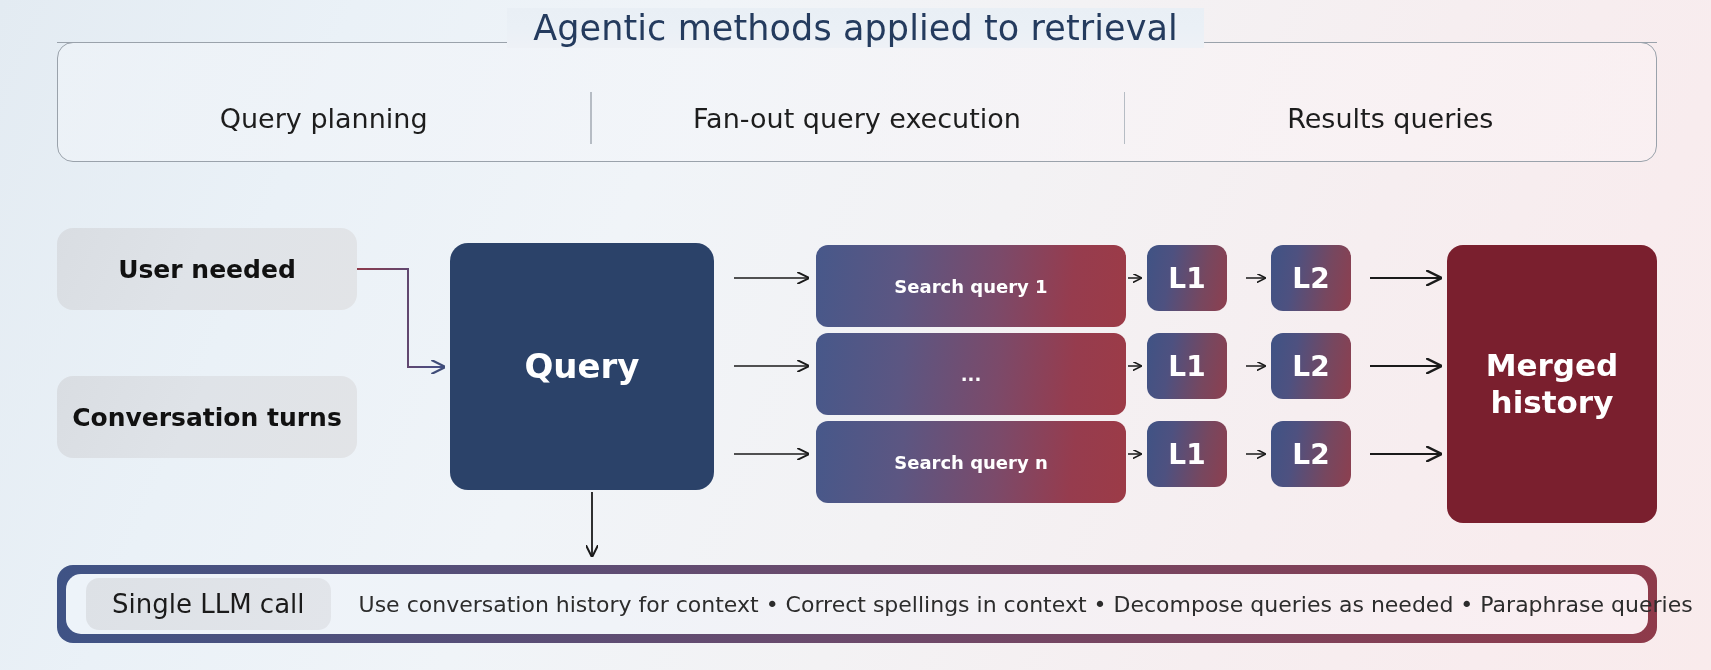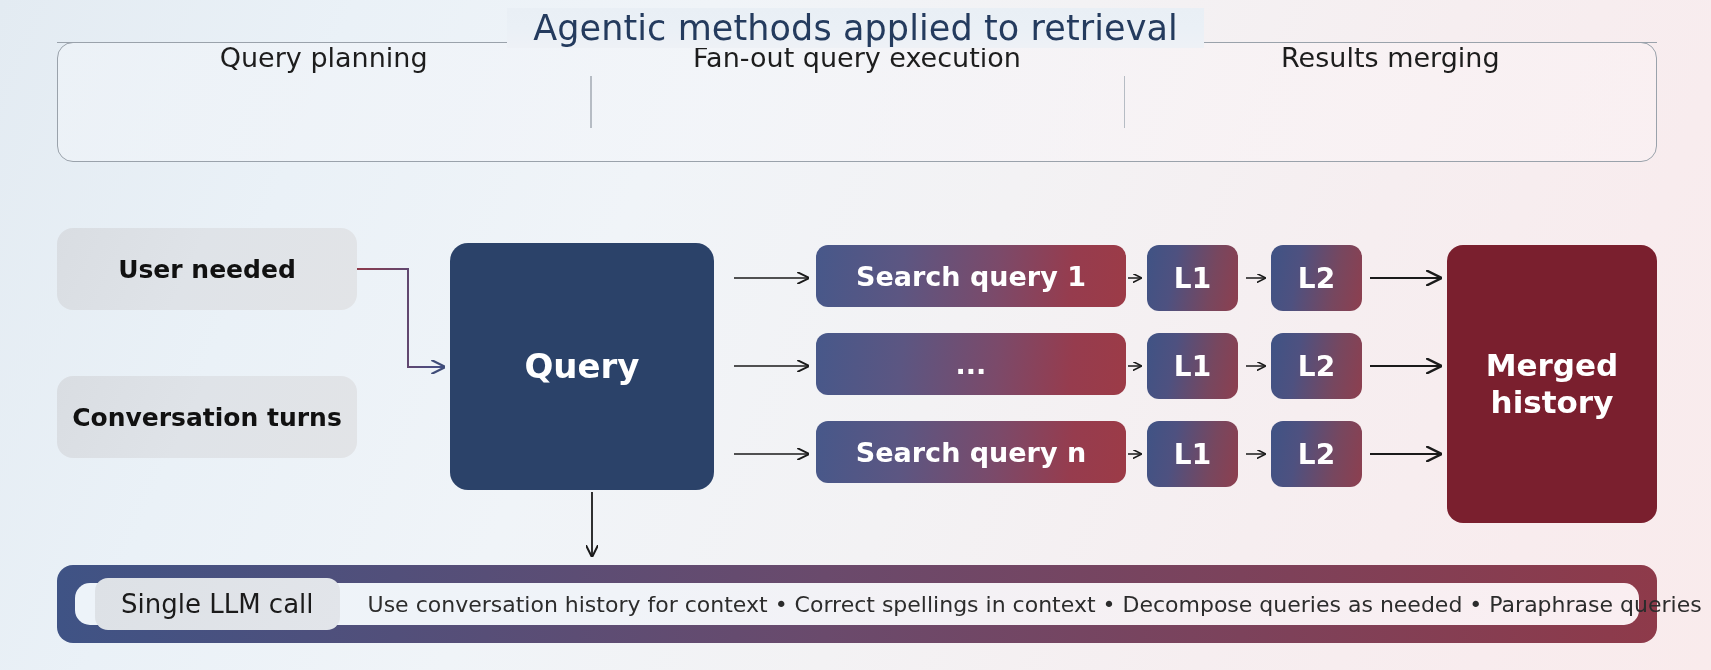--- a/index.html
+++ b/index.html
@@ -62,24 +62,25 @@
     height: 1.4px;
     background: #9aa2ab;
     z-index: 1;
   }
   .header-rule.left  { left: 57px;  width: 480px; }
   .header-rule.right { left: 1180px; width: 477px; }
 
   .header-cols {
     position: absolute;
     left: 57px;
-    top: 42px;
+    top: 58px;
     width: 1600px;
     height: 120px;
     display: flex;
+    align-items: center;
     z-index: 3;
   }
   .header-col {
     flex: 1 1 0;
     text-align: center;
     font-size: 27px;
     color: #1d1d1d;
     position: relative;
   }
   .header-col + .header-col::before {
@@ -131,34 +132,34 @@
     color: #ffffff;
     font-size: 34px;
     font-weight: bold;
     line-height: 1.22;
   }
 
   
   .query-node {
     left: 816px;
     width: 310px;
-    height: 62px;
+    height: 82px;
     border-radius: 12px;
     background: linear-gradient(96deg, #47588a 0%, #5c5682 28%, #7b4a6a 58%, #963c4e 82%, #9c3b47 100%);
     color: #ffffff;
-    font-size: 27px;
+    font-size: 18px;
     font-weight: bold;
   }
   #node-query-1 { top: 245px; }
   #node-query-mid { top: 333px; }
   #node-query-n { top: 421px; }
 
   
   .stage-node {
-    width: 91px;
+    width: 80px;
     height: 66px;
     border-radius: 12px;
     background: linear-gradient(100deg, #3f5385 0%, #4e5180 30%, #77475f 70%, #8d3f4f 100%);
     color: #ffffff;
     font-size: 28px;
     font-weight: bold;
   }
   .col-l1 { left: 1147px; }
   .col-l2 { left: 1271px; }
   .row-1 { top: 245px; }
@@ -180,21 +181,21 @@
   }
 
   
   .bottom-wrap {
     position: absolute;
     left: 57px;
     top: 565px;
     width: 1600px;
     height: 78px;
     border-radius: 16px;
-    padding: 18px;
+    padding: 9px;
     box-sizing: border-box;
     background: linear-gradient(90deg, #3f5385 0%, #6a4a6c 48%, #8e3a4a 100%);
   }
   .bottom-panel {
     width: 100%;
     height: 100%;
     box-sizing: border-box;
     border-radius: 15px;
     background: linear-gradient(100deg,
         #edf3f9 0%, #f0f3f8 35%, #f6f0f3 70%, #faeef1 100%);
@@ -235,21 +236,21 @@
   <span>Agentic methods applied to retrieval</span>
 </div>
 <div class="header-cols">
   <div class="header-col">
     <span>Query planning</span>
   </div>
   <div class="header-col">
     <span>Fan-out query execution</span>
   </div>
   <div class="header-col">
-    <span>Results merging</span>
+    <span>Results queries</span>
   </div>
 </div>
 
 <div class="flow">
 
   <svg class="connectors" viewBox="0 0 1711 670" width="1711" height="670">
     <defs>
       <linearGradient id="gradLine" x1="0" y1="0" x2="1" y2="0">
         <stop offset="0%" stop-color="#8e3a4a"></stop>
         <stop offset="100%" stop-color="#41508a"></stop>

